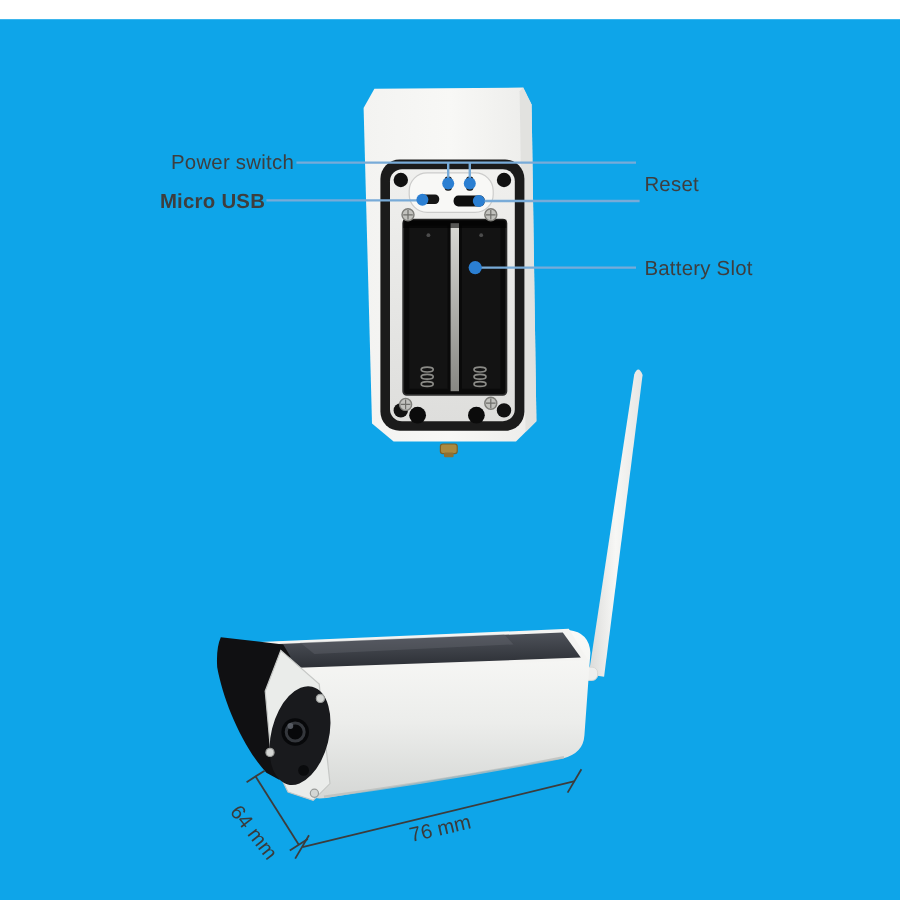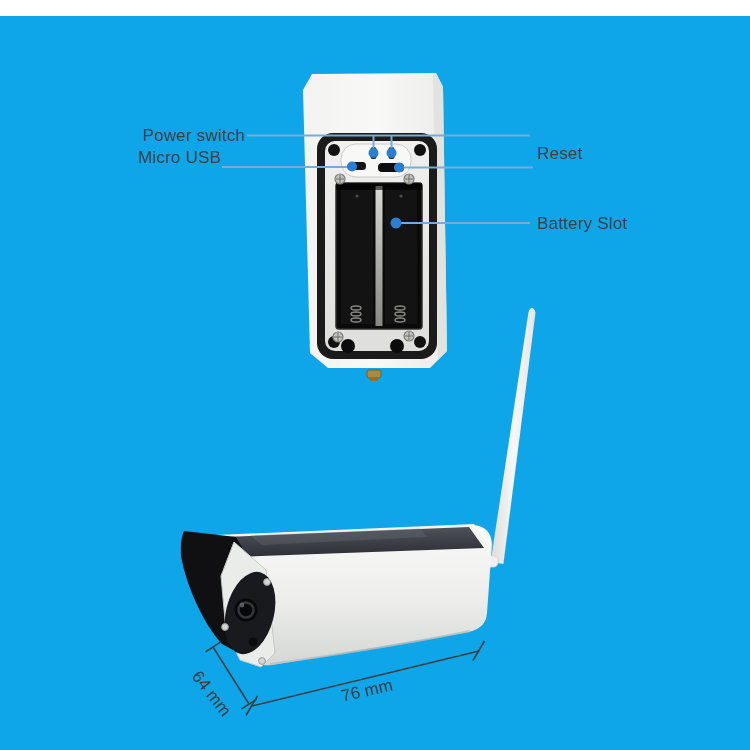--- a/index.html
+++ b/index.html
@@ -166,21 +166,21 @@
         <path d="M241.5,692.8 L256.5,683.2"></path>
         <path d="M252,690 L479,635"></path>
         <path d="M246,699.5 L257.5,680"></path>
         <path d="M473,644.5 L484.5,625"></path>
       </g>
     </g>
   </svg>
 
   <div class="label" style="right:505px;top:111px;">Power switch</div>
 
-  <div class="label" style="right:529px;top:133px;">Micro USB</div>
+  <div class="label" style="right:529px;top:143px;font-weight:bold;">Micro USB</div>
 
   <div class="label" style="left:537px;top:129px;">Reset</div>
 
 
   <div class="label" style="left:537px;top:199px;text-align:right;">Battery Slot</div>
 
   <div class="dim-label" id="dim-64">64 mm</div>
 
   <div class="dim-label" id="dim-76">76 mm</div>
 

